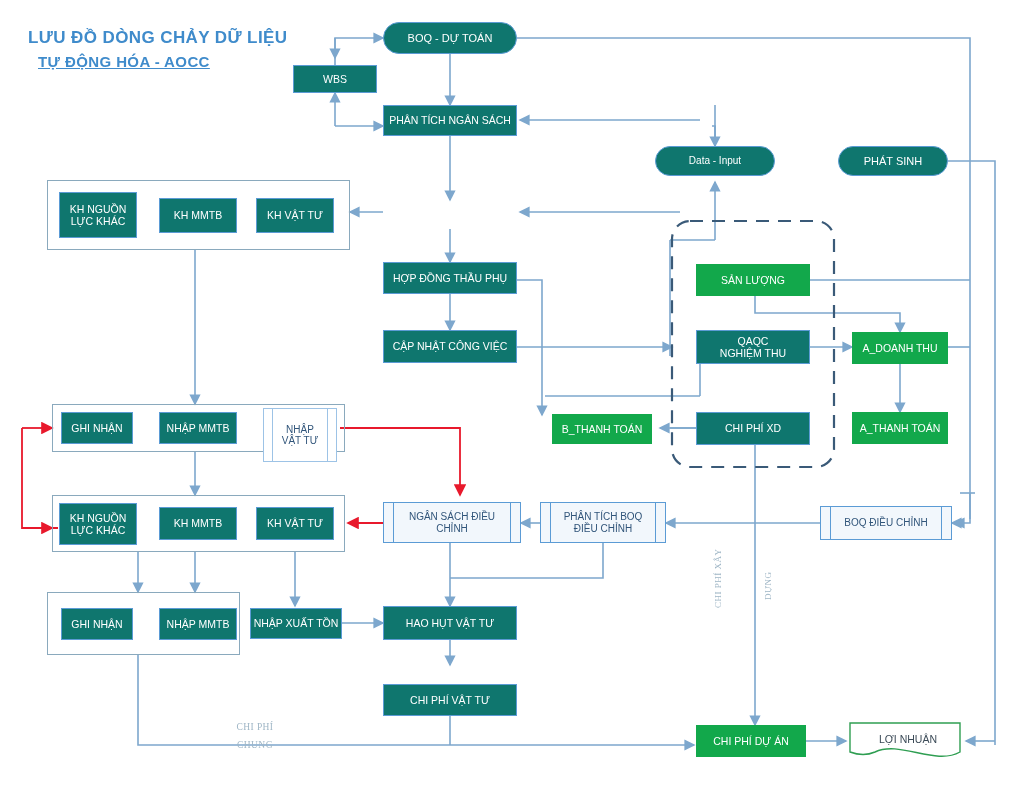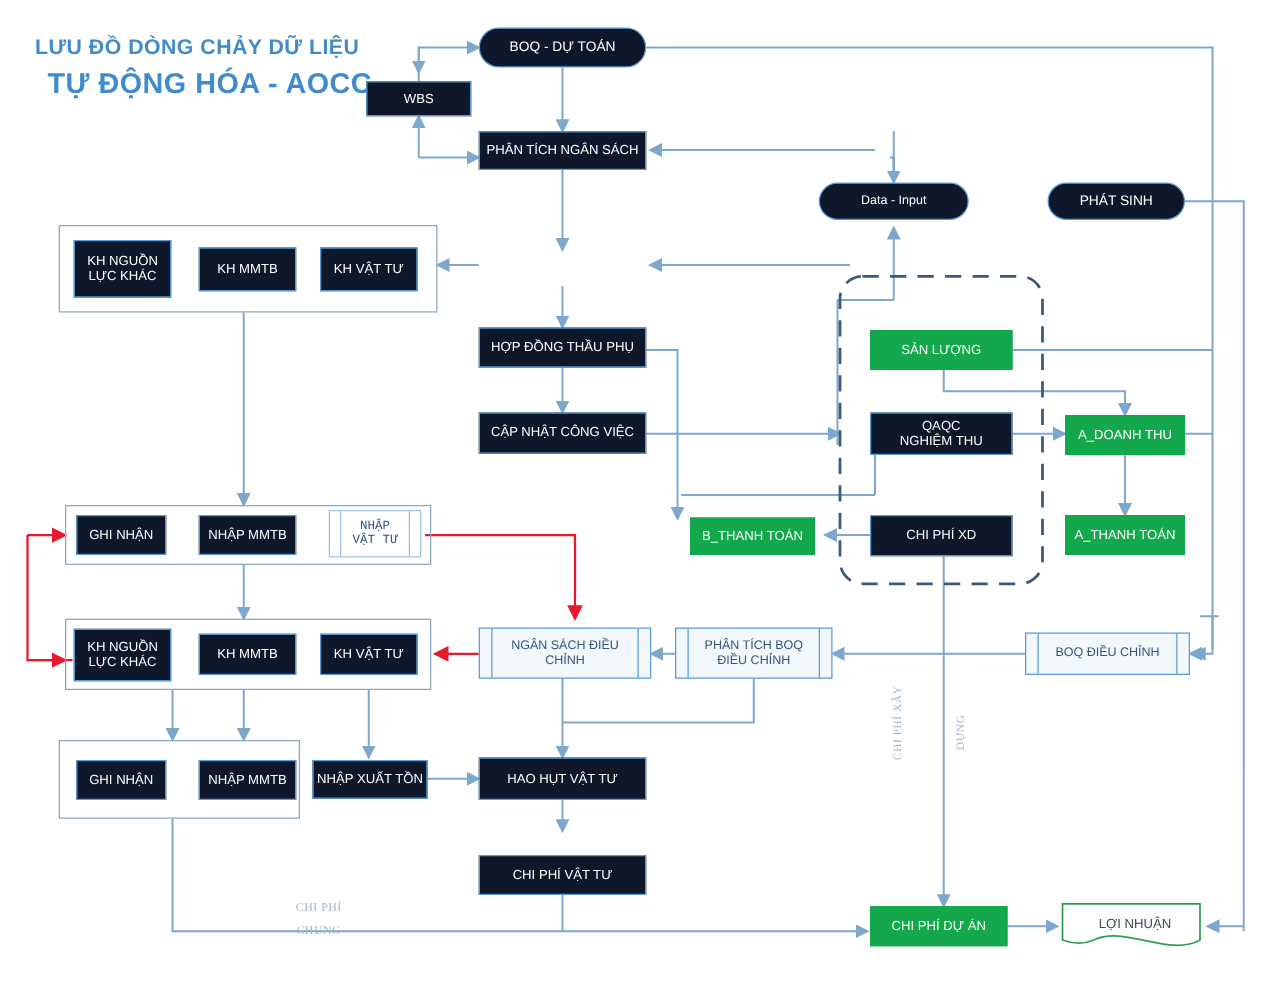--- a/index.html
+++ b/index.html
@@ -2,25 +2,25 @@
 <html><head>
 <meta charset="utf-8">
 <style>
   html,body{margin:0;padding:0;background:#ffffff;}
   body{width:1024px;height:791px;font-family:"Liberation Sans",sans-serif;}
   #stage{position:relative;width:1024px;height:791px;overflow:hidden;background:#fff;padding-left:20px;}
   svg#wires{position:absolute;left:0;top:0;width:1024px;height:791px;}
 
   .title{position:absolute;color:#3f8bcb;font-weight:bold;letter-spacing:.4px;white-space:nowrap;}
   .title.l1{left:28px;top:28px;font-size:17px;}
-  .title.l2{left:38px;top:53px;font-size:23px;}
+  .title.l2{left:38px;top:53px;font-size:15px;text-decoration:underline;}
 
   .node{position:absolute;box-sizing:border-box;display:flex;align-items:center;
         justify-content:center;text-align:center;line-height:1.15;}
-  .blue{background:#0f172a;border:1px solid #5b9bd5;color:#ffffff;font-size:10.5px;}
+  .blue{background:#0f766e;border:1px solid #5b9bd5;color:#ffffff;font-size:10.5px;}
   .blue.pill{border-radius:999px;font-size:11px;}
   .green{background:#12a84b;border:1px solid #12a84b;color:#ffffff;font-size:10.5px;}
   .group{background:transparent;border:1px solid #8aa9bd;}
   .predef{background:#f2f7fc;border:1px solid #5b9bd5;color:#31557a;font-size:10px;position:absolute;}
   .predef .bar{position:absolute;top:0;bottom:0;width:1px;background:#5b9bd5;}
   .predef .bl{left:9px;} .predef .br{right:9px;}
   .whitebox{background:#ffffff;border:1px solid #9dc3e6;color:#31557a;font-size:10px;position:absolute;}
   .whitebox .bar{position:absolute;top:0;bottom:0;width:1px;background:#9dc3e6;}
   .whitebox .bl{left:8px;} .whitebox .br{right:8px;}
   .doc{position:absolute;}
@@ -176,21 +176,21 @@
 
   <div class="node group" style="left:47px;top:180px;width:303px;height:70px;"></div>
   <div class="node blue" style="left:59px;top:192px;width:78px;height:46px;white-space:pre-line;">KH NGUỒN
 LỰC KHÁC</div>
   <div class="node blue" style="left:159px;top:198px;width:78px;height:35px;">KH  MMTB</div>
   <div class="node blue" style="left:256px;top:198px;width:78px;height:35px;">KH VẬT TƯ</div>
 
   <div class="node group" style="left:52px;top:404px;width:293px;height:48px;"></div>
   <div class="node blue" style="left:61px;top:412px;width:72px;height:32px;">GHI NHẬN</div>
   <div class="node blue" style="left:159px;top:412px;width:78px;height:32px;">NHẬP MMTB</div>
-  <div class="whitebox node" style="left:263px;top:408px;width:74px;height:38px;white-space:pre-line;font-family:Liberation Mono, monospace;">
+  <div class="whitebox node" style="left:263px;top:408px;width:74px;height:54px;white-space:pre-line;">
     <span class="bar bl"></span>
     <span class="bar br"></span>
     <span>NHẬP
 VẬT TƯ</span>
   </div>
 
   <div class="node group" style="left:52px;top:495px;width:293px;height:57px;"></div>
   <div class="node blue" style="left:59px;top:503px;width:78px;height:42px;white-space:pre-line;">KH NGUỒN
 LỰC KHÁC</div>
   <div class="node blue" style="left:159px;top:507px;width:78px;height:33px;">KH  MMTB</div>

